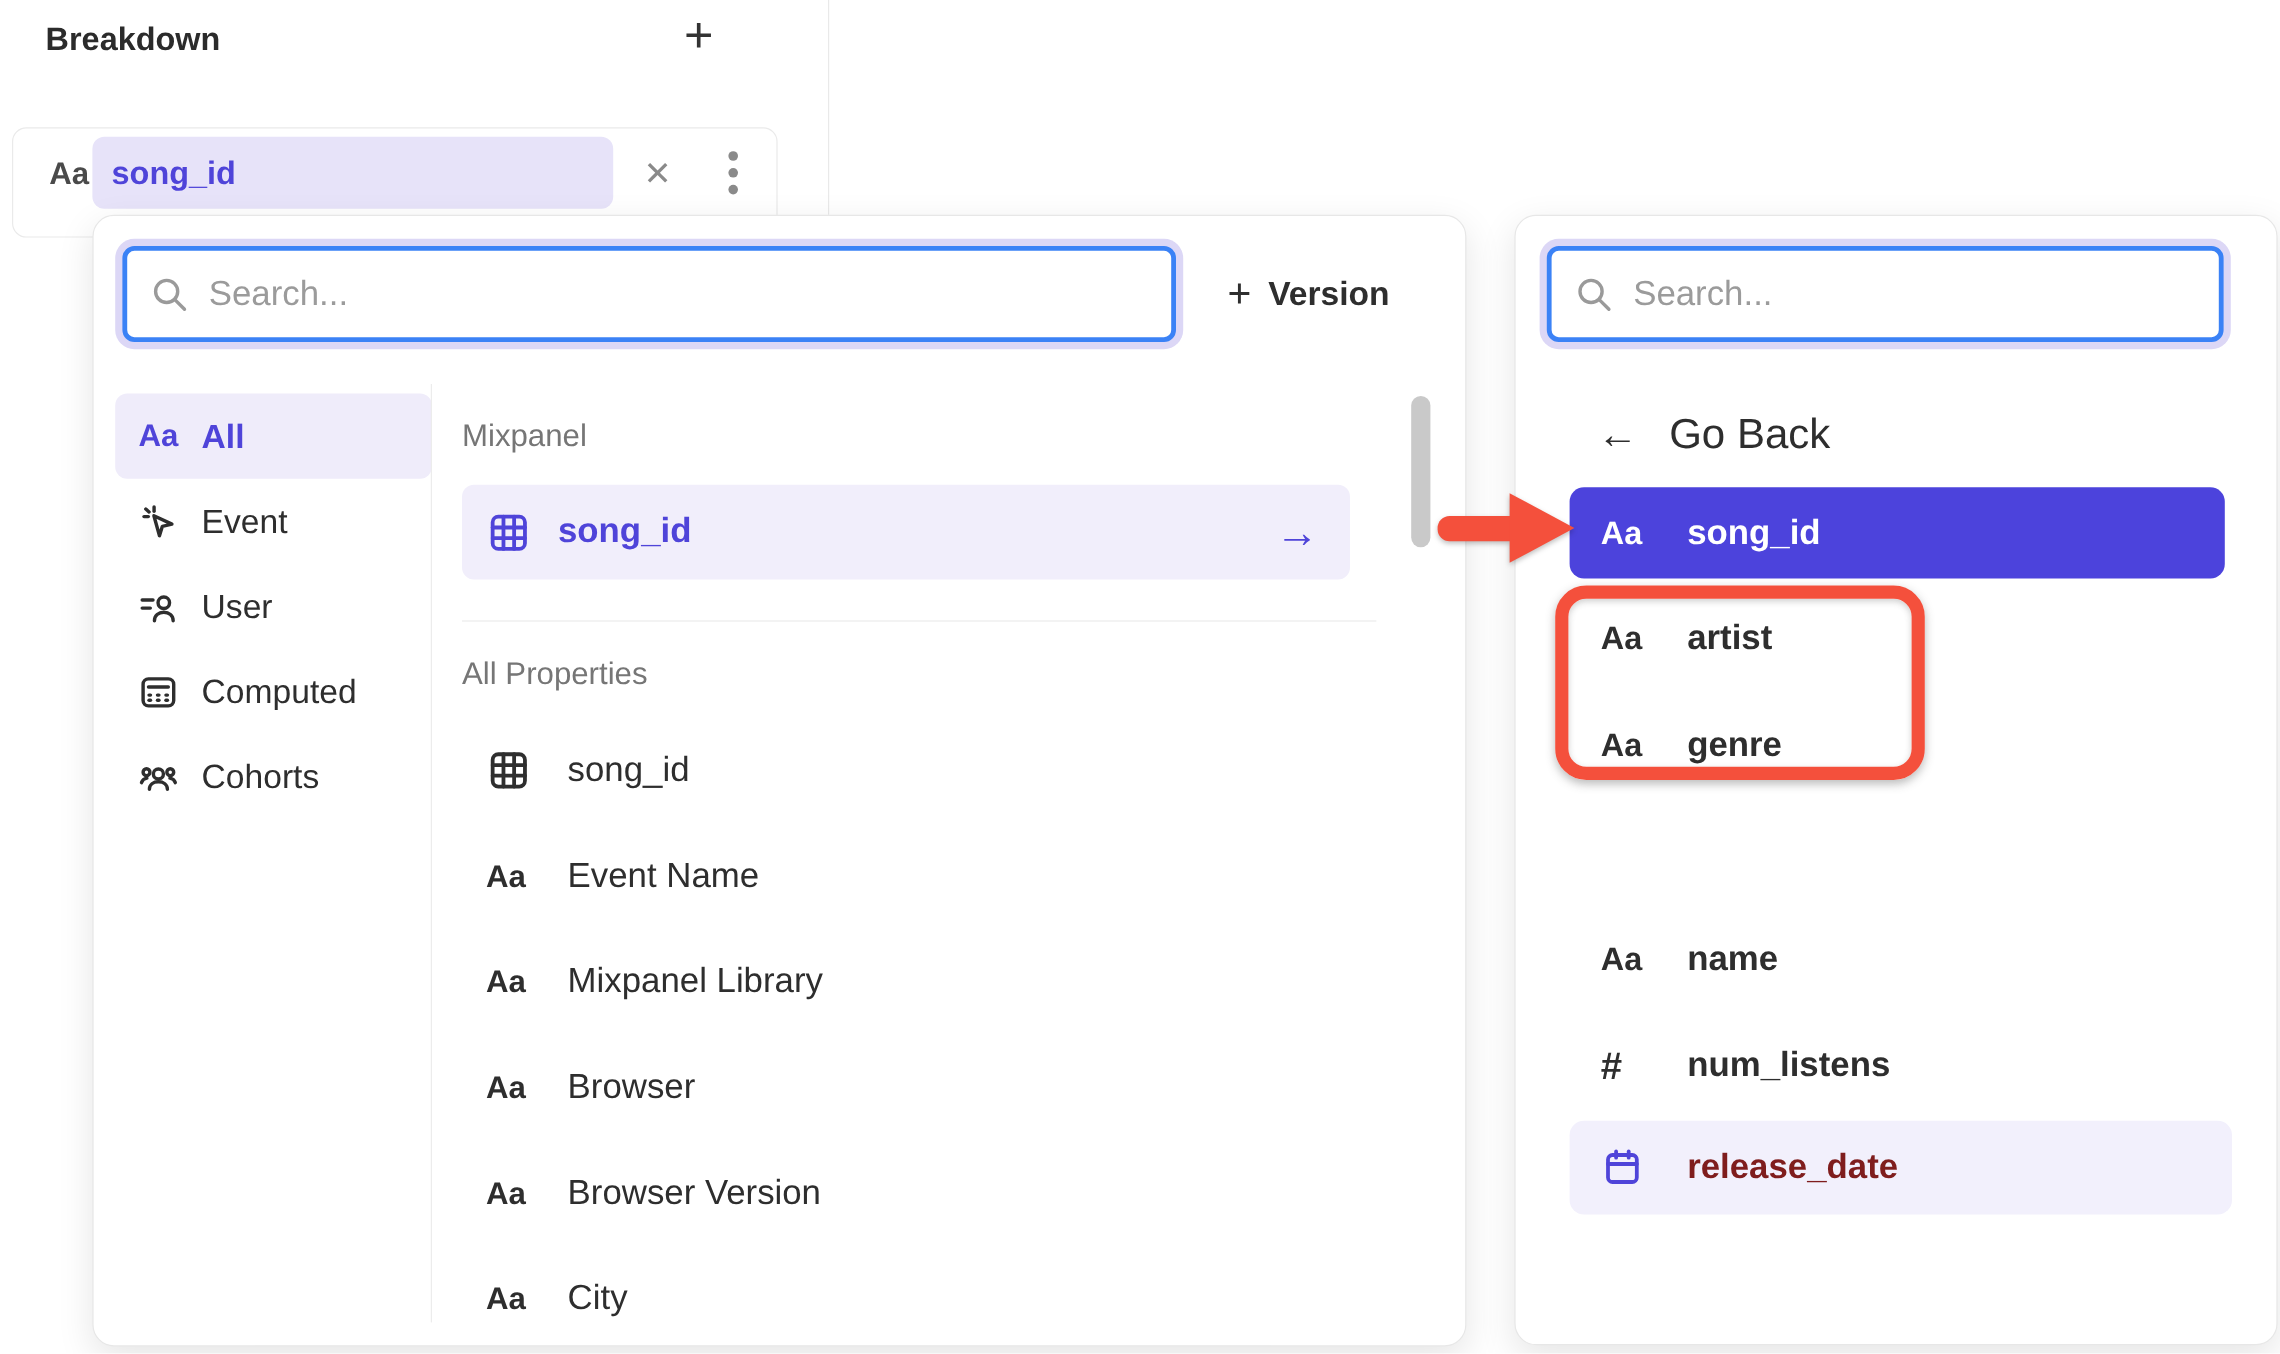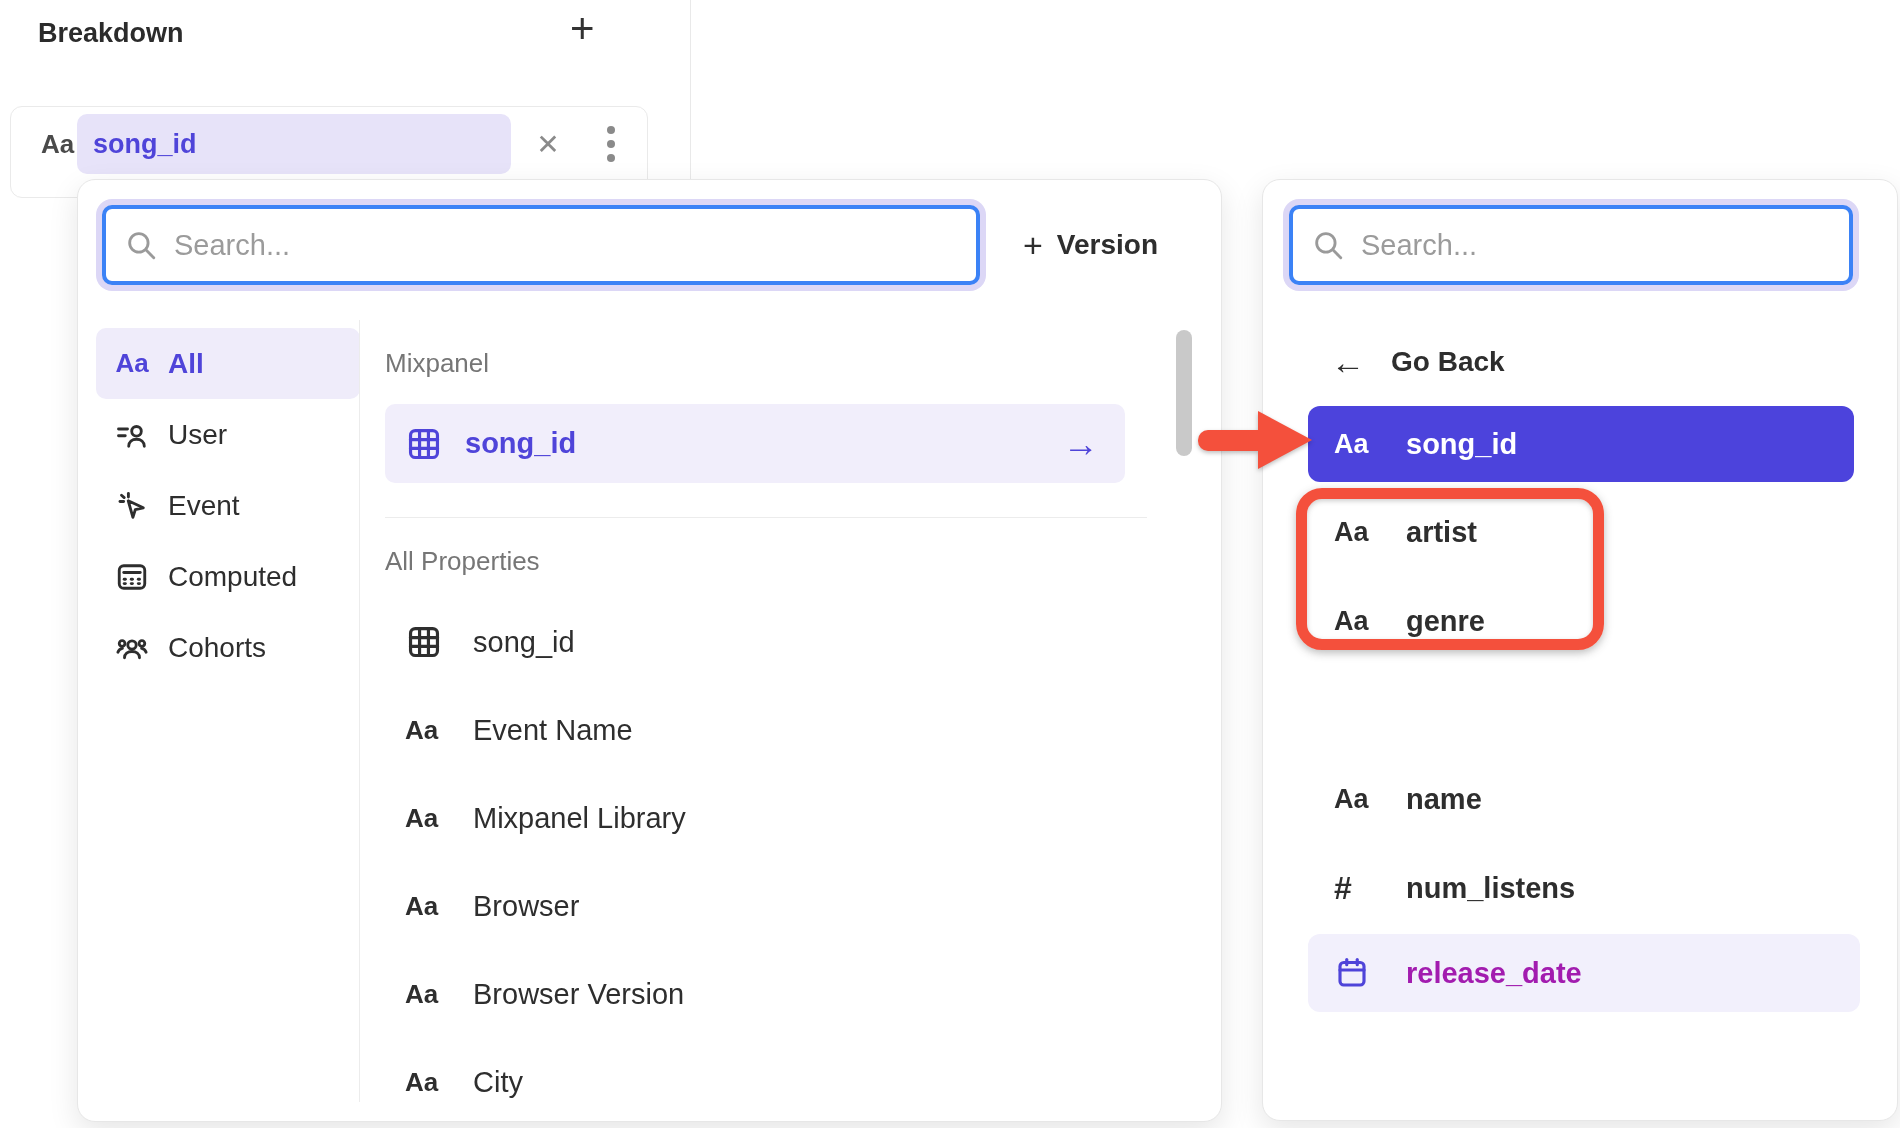--- a/index.html
+++ b/index.html
@@ -63,31 +63,31 @@
   .prop-rows { left:307px; top:418px; width:740px; }
   .prop-row { height:88px; display:flex; align-items:center; gap:24px; padding-left:20px; cursor:pointer; }
   .prop-row .ic { width:44px; display:flex; justify-content:flex-start; align-items:center; color:#2e2e2e; }
   .prop-row .lbl { font-size:29px; font-weight:500; color:#2e2e2e; }
   .scroll-thumb { left:1098px; top:150px; width:16px; height:126px; border-radius:8px; background:#c9c9c9; cursor:grab; }
 
   
   .goback-row { left:50px; top:156px; width:300px; height:52px; display:flex; align-items:center;
     gap:26px; padding-left:18px; cursor:pointer; }
   .goback-arrow { font-size:34px; color:#2e2e2e; line-height:1; }
-  .goback-label { font-size:28px; font-weight:700; color:#2e2e2e; }
+  .goback-label { font-size:35px; font-weight:400; color:#2e2e2e; }
 
   .r-item { display:flex; align-items:center; gap:28px; padding-left:26px; cursor:pointer; }
   .r-item .ic { width:44px; display:flex; align-items:center; color:#2e2e2e; }
   .r-item .lbl { font-size:29px; font-weight:600; color:#2e2e2e; }
   .r-item .aa-glyph { font-size:27px; }
   .r-sel { left:45px; top:226px; width:546px; height:76px; background:#4c43dc; border-radius:12px; }
   .r-sel .aa-glyph, .r-sel .lbl { color:#ffffff; }
   .r-plain { left:45px; width:420px; height:60px; }
   .r-high { left:45px; top:754px; width:552px; height:78px; background:#f2f0fc; border-radius:12px; }
-  .r-high .lbl { color:#a21caf; }
+  .r-high .lbl { color:#7f1d1d; }
   .hash-glyph { font-size:32px; font-weight:600; color:#2e2e2e; }
 
   
   .red-rect { left:33px; top:308px; width:308px; height:162px; border:11px solid #f4503c;
     border-radius:26px; z-index:5; pointer-events:none;
     box-shadow:0 3px 8px rgba(60,60,60,.35), inset 0 2px 5px rgba(60,60,60,.25); }
   .red-arrow { left:1198px; top:411px; width:114px; height:58px; z-index:6; pointer-events:none;
     filter:drop-shadow(0 2px 2px rgba(0,0,0,.25)); }
   .red-arrow .tail { position:absolute; left:0; top:19px; width:66px; height:21px; background:#f4503c;
     border-radius:10px 0 0 10px; }
@@ -139,39 +139,39 @@
       <span class="create-label">Version</span>
     </div>
 
     <div class="abs" style="left:18px; top:148px;">
       <div class="side-item selected">
         <span class="ic aa-glyph">Aa</span>
         <span class="lbl">All</span>
       </div>
       <div class="side-item">
         <span class="ic">
+          <svg width="36" height="36" viewBox="0 0 24 24" fill="none" stroke="#2e2e2e" stroke-width="1.9" stroke-linecap="round" stroke-linejoin="round">
+            <path d="M9.5 8.5 L19.5 13.2 L14.2 14.4 L12.6 19.6 Z"></path>
+            <line x1="4" y1="9" x2="6.4" y2="9"></line>
+              <line x1="5" y1="4.8" x2="6.8" y2="6.4"></line>
+              <line x1="9.6" y1="3.6" x2="9.6" y2="6"></line>
+          </svg>
+        </span>
+        <span class="lbl">Event</span>
+      </div>
+      <div class="side-item">
+        <span class="ic">
           <svg width="36" height="36" viewBox="0 0 24 24" fill="none" stroke="#2e2e2e" stroke-width="1.9" stroke-linecap="round">
             <line x1="3" y1="8" x2="9" y2="8"></line>
               <line x1="3" y1="12.5" x2="7.5" y2="12.5"></line>
             <circle cx="15" cy="9.5" r="3.2"></circle>
               <path d="M9.8 19.5c0-2.9 2.3-4.7 5.2-4.7s5.2 1.8 5.2 4.7"></path>
           </svg>
         </span>
         <span class="lbl">User</span>
-      </div>
-      <div class="side-item">
-        <span class="ic">
-          <svg width="36" height="36" viewBox="0 0 24 24" fill="none" stroke="#2e2e2e" stroke-width="1.9" stroke-linecap="round" stroke-linejoin="round">
-            <path d="M9.5 8.5 L19.5 13.2 L14.2 14.4 L12.6 19.6 Z"></path>
-            <line x1="4" y1="9" x2="6.4" y2="9"></line>
-              <line x1="5" y1="4.8" x2="6.8" y2="6.4"></line>
-              <line x1="9.6" y1="3.6" x2="9.6" y2="6"></line>
-          </svg>
-        </span>
-        <span class="lbl">Event</span>
       </div>
       <div class="side-item">
         <span class="ic">
           <svg width="36" height="36" viewBox="0 0 24 24" fill="none" stroke="#2e2e2e" stroke-width="1.9" stroke-linecap="round">
             <rect x="3.5" y="4.5" width="17" height="15" rx="3"></rect>
             <line x1="6.5" y1="9" x2="17.5" y2="9"></line>
             <line x1="6.8" y1="13.5" x2="7.6" y2="13.5"></line>
               <line x1="11.5" y1="13.5" x2="12.3" y2="13.5"></line>
               <line x1="16.2" y1="13.5" x2="17" y2="13.5"></line>
             <line x1="6.8" y1="16.4" x2="7.6" y2="16.4"></line>

